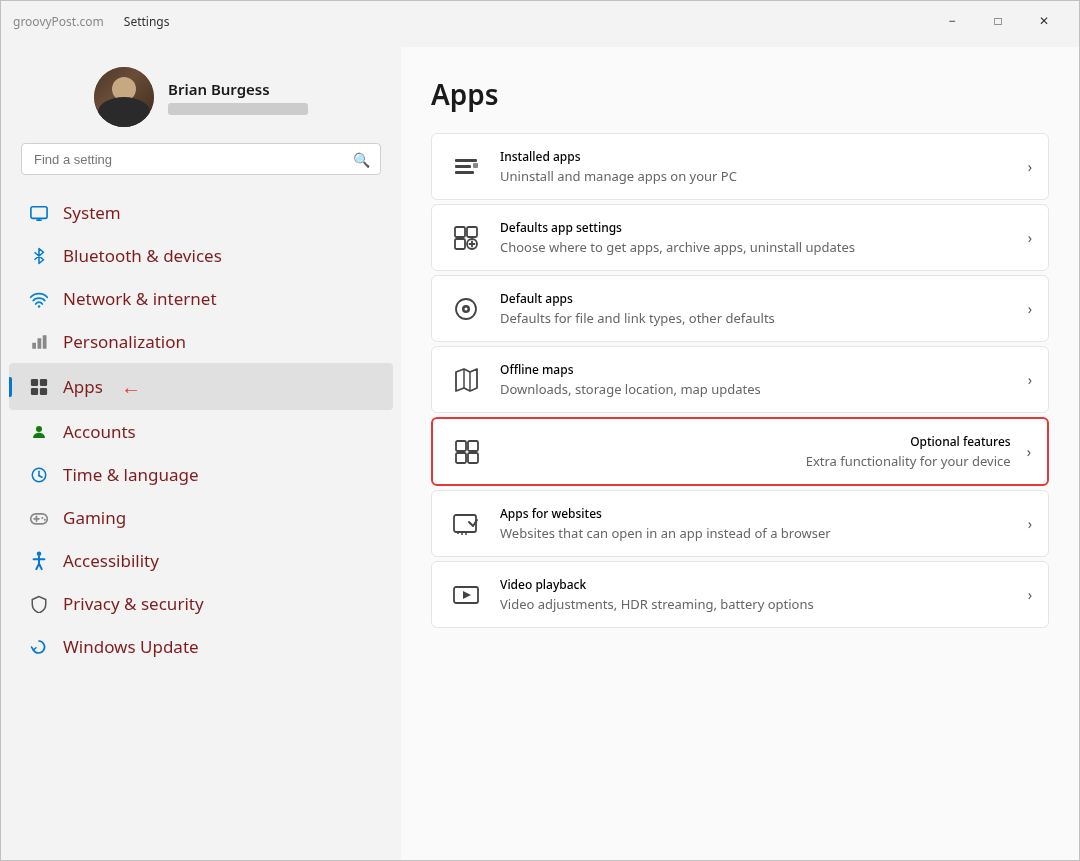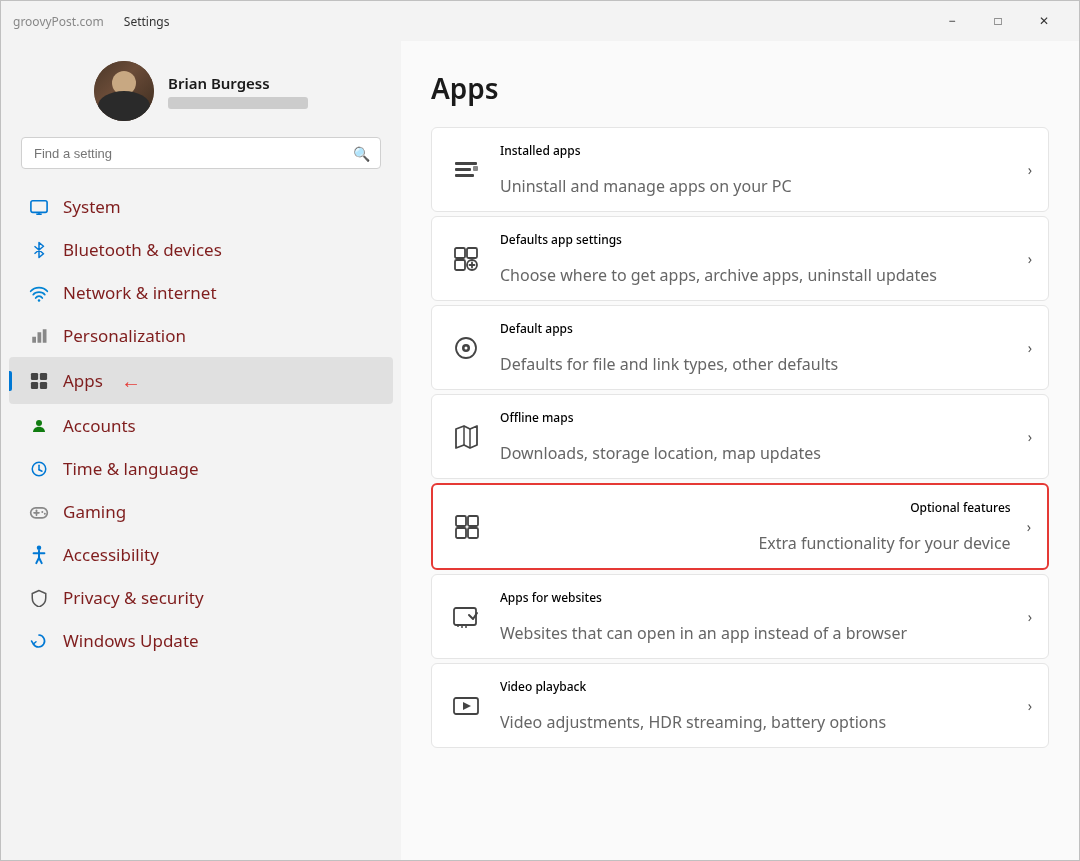--- a/index.html
+++ b/index.html
@@ -10,20 +10,21 @@
       height: 861px;
       overflow: hidden;
     }
     .window {
       width: 1080px;
       height: 861px;
       background: #f3f3f3;
       border: 1px solid #c0c0c0;
       display: flex;
       flex-direction: column;
+      gap: 6px;
     }
     .titlebar {
       height: 40px;
       background: #f3f3f3;
       display: flex;
       align-items: center;
       padding: 0 12px;
       justify-content: space-between;
       flex-shrink: 0;
     }
@@ -239,23 +240,23 @@
     }
     .settings-item-text {
       flex: 1;
     }
     .settings-item-title {
       font-size: 12px;
       font-weight: 500;
       color: #000000;
     }
     .settings-item-desc {
-      font-size: 16px;
+      font-size: 13px;
       color: #666;
-      margin-top: 16px;
+      margin-top: 2px;
     }
     .chevron {
       color: #555;
       font-size: 14px;
       flex-shrink: 0;
     }
     .icon-system { color: #0078d4; }
   </style>
 </head>
 <body>

